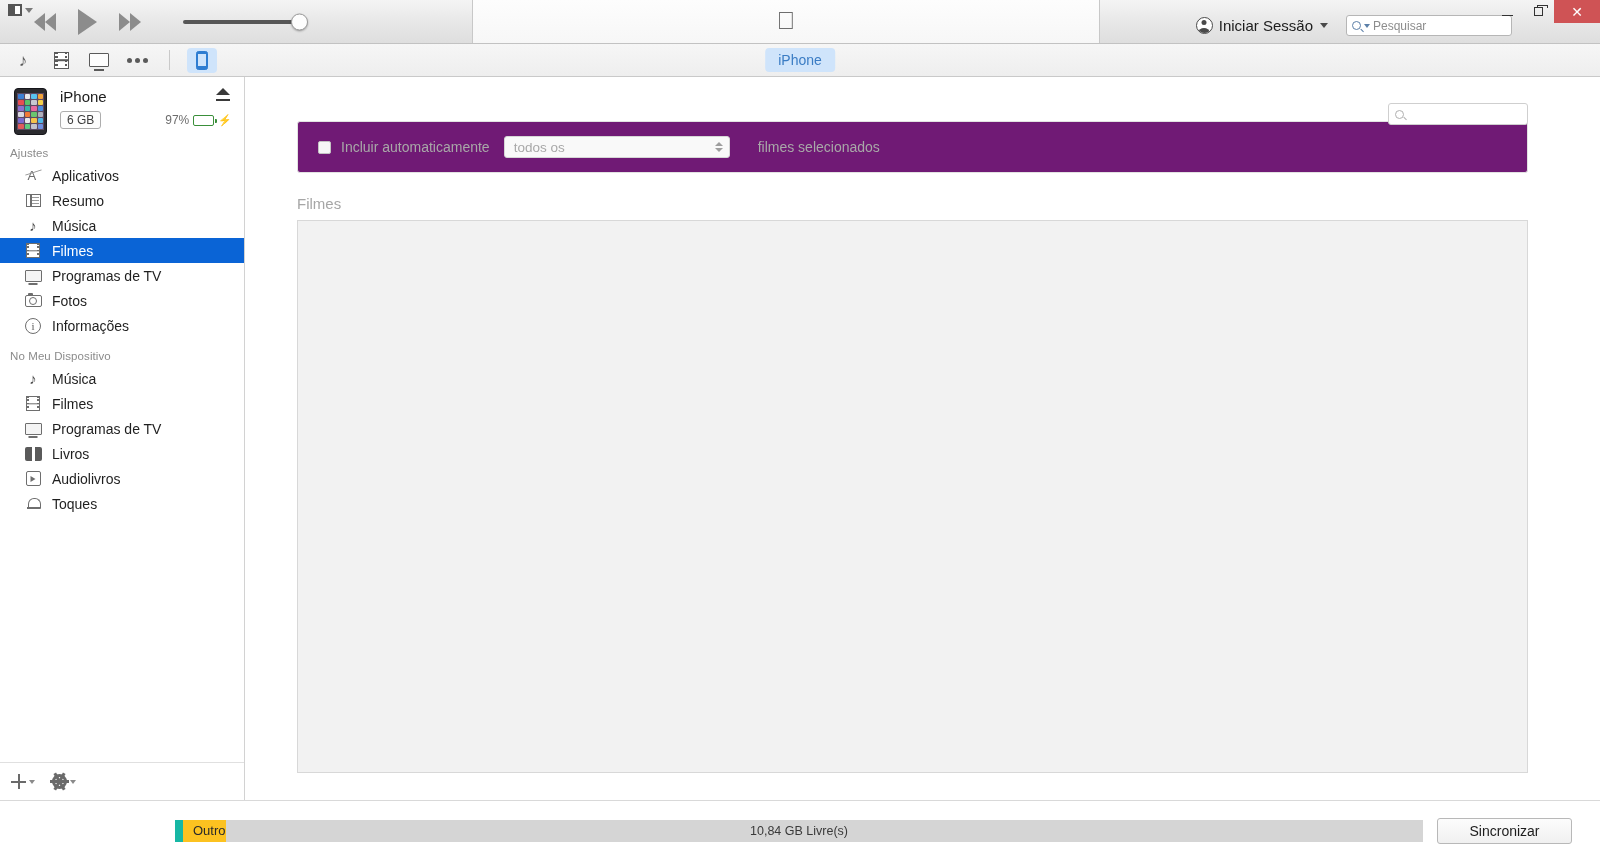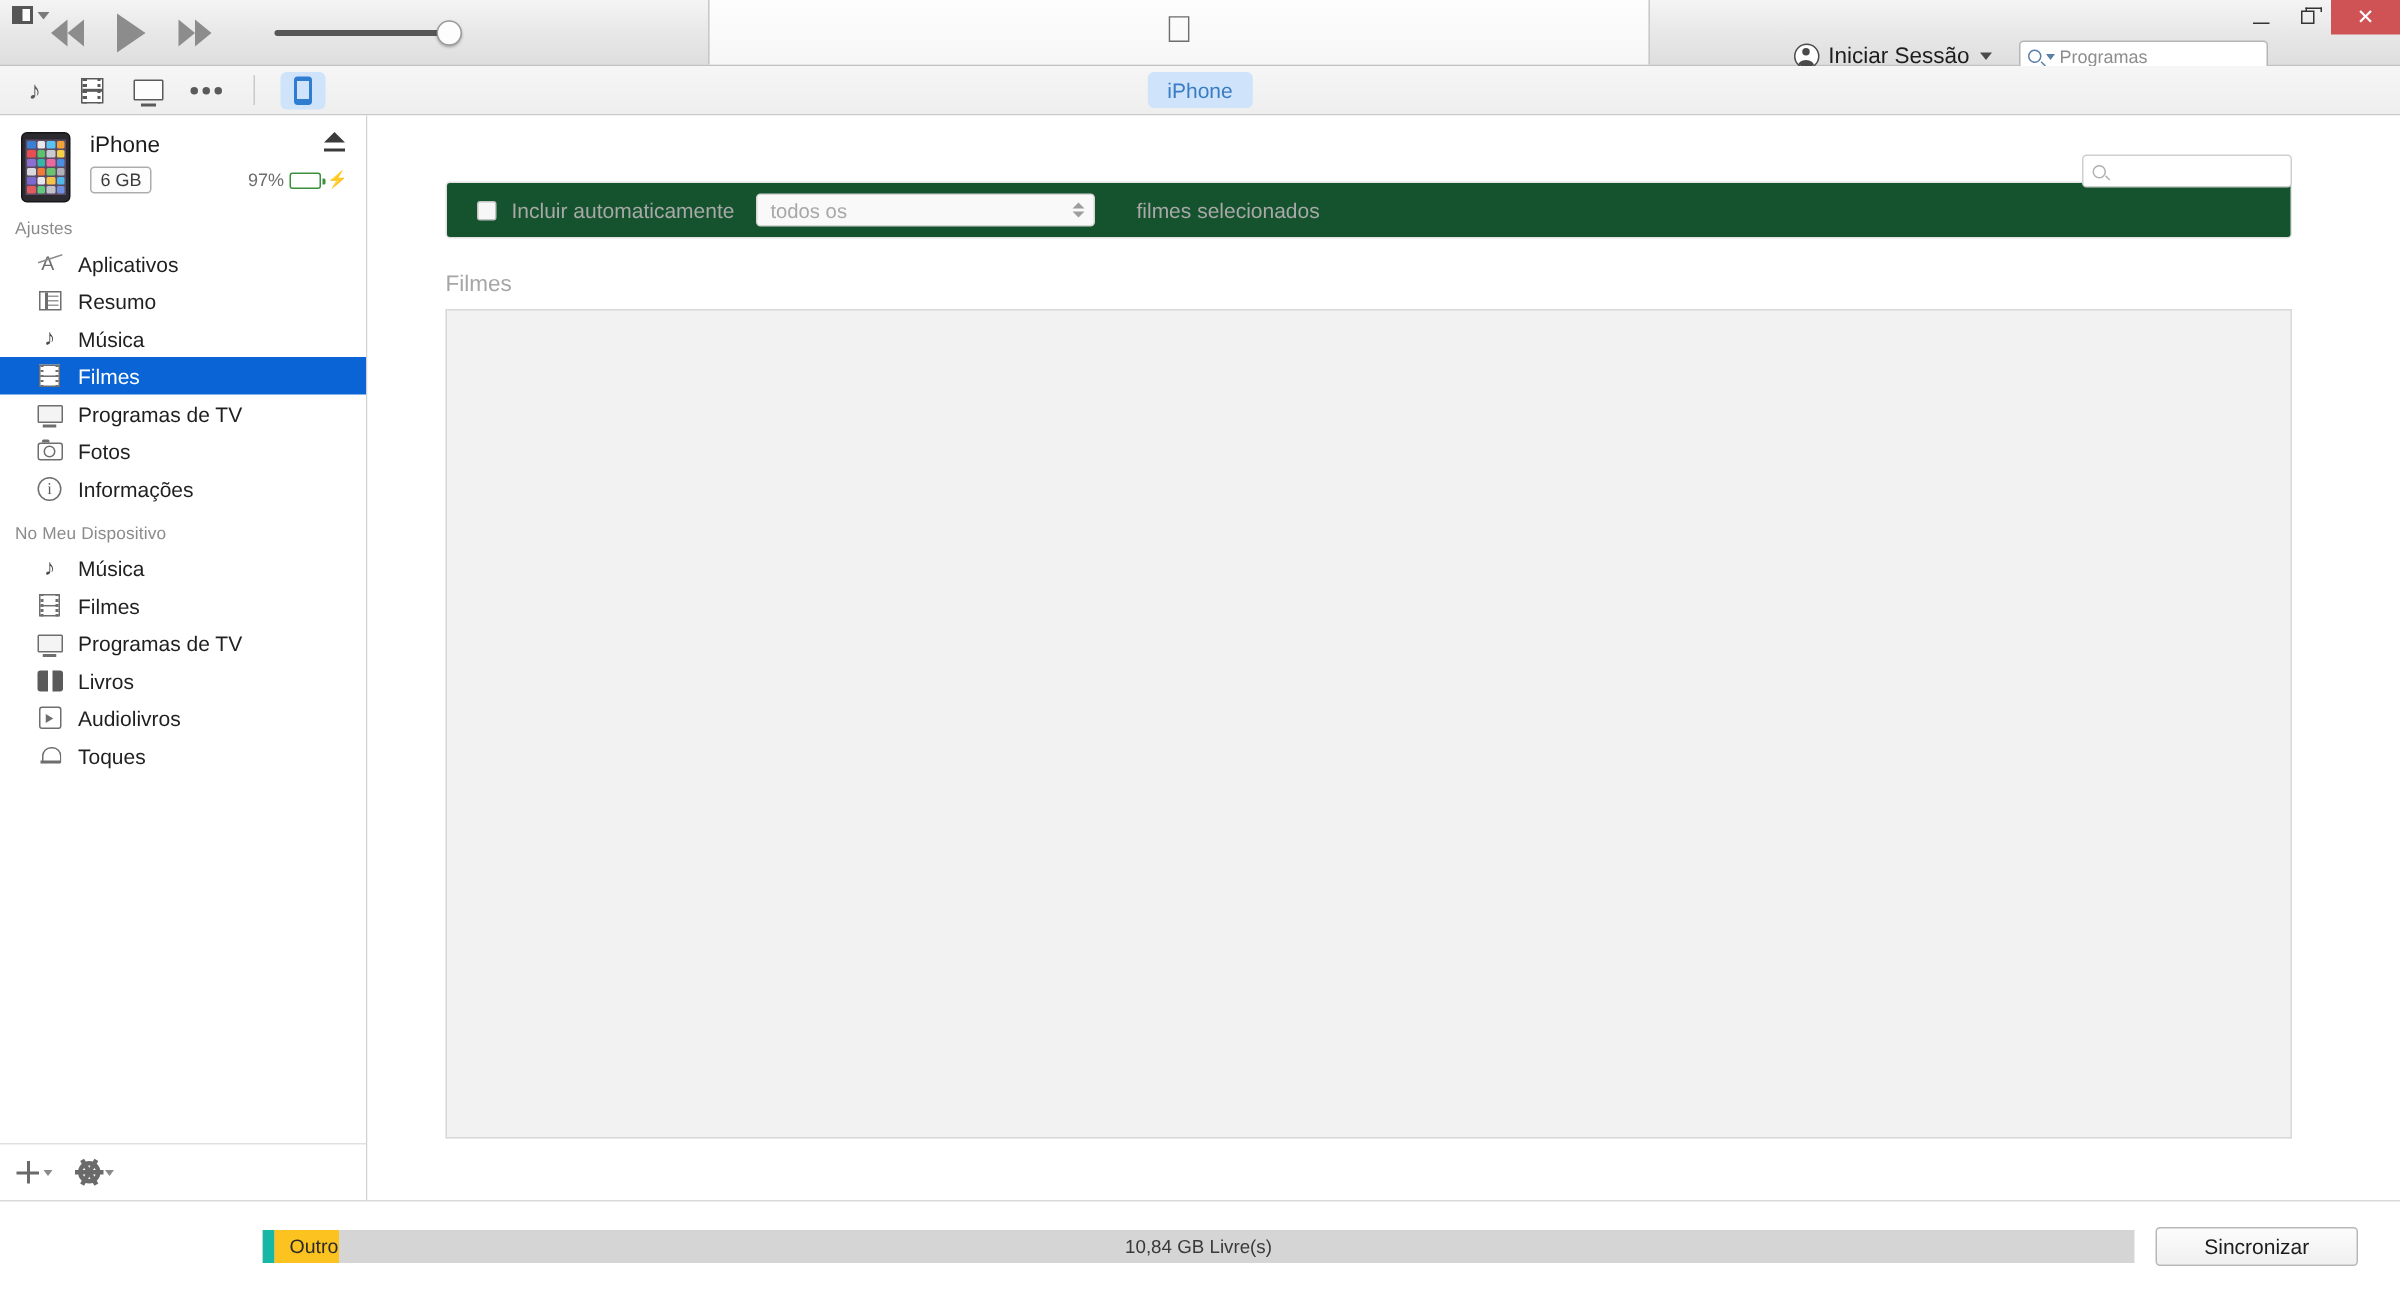--- a/index.html
+++ b/index.html
@@ -45,21 +45,21 @@
   }
 
   .lcd {
     position: absolute; left: 472px; top: 0; width: 628px; height: 43px;
     background: linear-gradient(to bottom, #fdfdfd, #f7f7f7);
     border-left: 1px solid #c8c8c8; border-right: 1px solid #c8c8c8;
     display: flex; align-items: center; justify-content: center;
   }
   .apple-logo { font-size: 25px; color: #6e6e6e; line-height: 1; margin-top: -2px; }
 
-  .tb-right { position: absolute; right: 0; top: 16px; height: 43px; display: flex; align-items: center; }
+  .tb-right { position: absolute; right: 0; top: 4px; height: 43px; display: flex; align-items: center; }
   .signin { display: flex; align-items: center; gap: 6px; margin-right: 18px; cursor: default; }
   .signin-ico {
     width: 17px; height: 17px; border-radius: 50%; border: 1.6px solid #4a4a4a;
     position: relative; overflow: hidden; background: #fff;
   }
   .signin-ico::before { content:""; position:absolute; left:50%; top:2px; transform:translateX(-50%); width:5px;height:5px;border-radius:50%;background:#4a4a4a; }
   .signin-ico::after { content:""; position:absolute; left:50%; bottom:-3px; transform:translateX(-50%); width:11px;height:8px;border-radius:50% 50% 0 0;background:#4a4a4a; }
   .signin-label { font-size: 15px; color: #1c1c1c; }
   .signin-caret { width:0;height:0;border-left:4px solid transparent;border-right:4px solid transparent;border-top:5px solid #4a4a4a; margin-left:1px; }
 
@@ -220,22 +220,22 @@
   .sync-title { font-size: 18px; color: #1c1c1c; }
   .main-search {
     position: absolute; right: 72px; top: 26px;
     width: 140px; height: 22px; background: #fff; border: 1px solid #cfcfcf; border-radius: 3px;
     display: flex; align-items: center; padding: 0 6px;
   }
   .mag-grey { width: 9px; height: 9px; border: 1.3px solid #b0b0b0; border-radius: 50%; position: relative; }
   .mag-grey::after { content:""; position:absolute; right:-4px; bottom:-2px; width:4px;height:1.3px;background:#b0b0b0;transform:rotate(45deg); }
 
   .auto-panel {
-    margin-top: 18px; height: 38px;
-    background: #14532d; border: 1px solid #e2e2e2; border-radius: 3px;
+    margin-top: 18px; height: 52px;
+    background: #701a75; border: 1px solid #e2e2e2; border-radius: 3px;
     display: flex; align-items: center; padding-left: 20px; gap: 10px;
   }
   .auto-label { font-size: 14px; color: #a8a8a8; }
   .select-box {
     width: 226px; height: 22px; background: #f9f9f9;
     border: 1px solid #d6d6d6; border-radius: 3px;
     display: flex; align-items: center; justify-content: space-between;
     padding: 0 6px 0 9px; margin-left: 4px;
   }
   .select-val { font-size: 13.5px; color: #a8a8a8; }
@@ -318,21 +318,21 @@
 
     <div class="tb-right">
       <div class="signin">
         <span class="signin-ico"></span>
         <span class="signin-label">Iniciar Sessão</span>
         <span class="signin-caret"></span>
       </div>
       <div class="search-top">
         <span class="mag"></span>
         <span class="mag-caret"></span>
-        <span class="search-ph">Programas</span>
+        <span class="search-ph">Pesquisar</span>
       </div>
     </div>
 
     <div class="wincontrols">
       <div class="wc wc-min"></div>
       <div class="wc">
         <span class="wc-max-box"></span>
       </div>
       <div class="wc wc-close">
         <span class="wc-close-x">✕</span>

